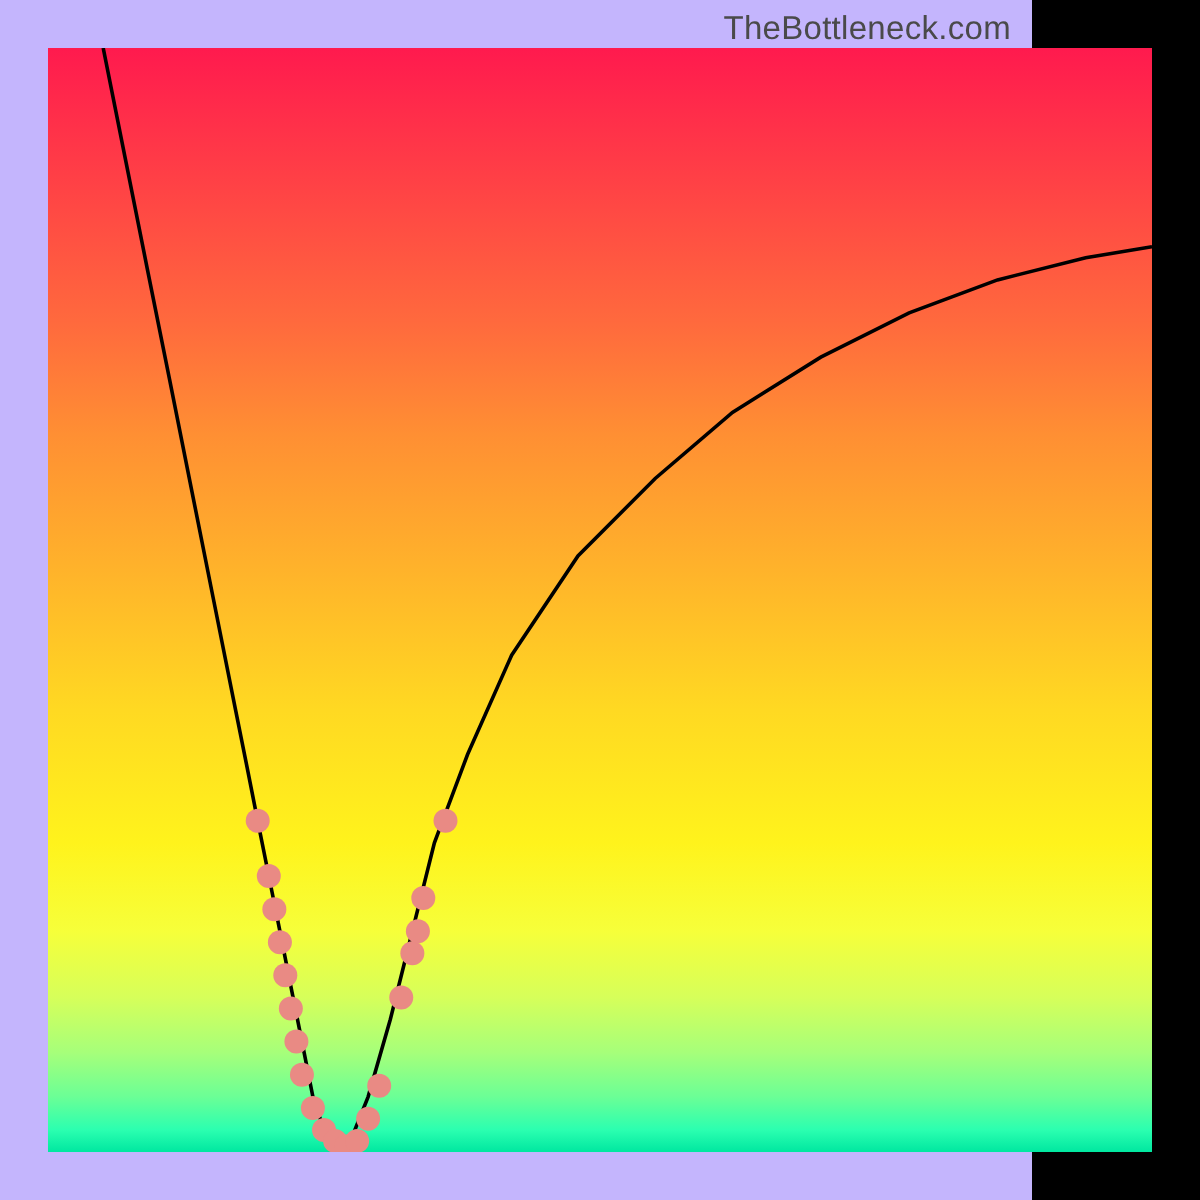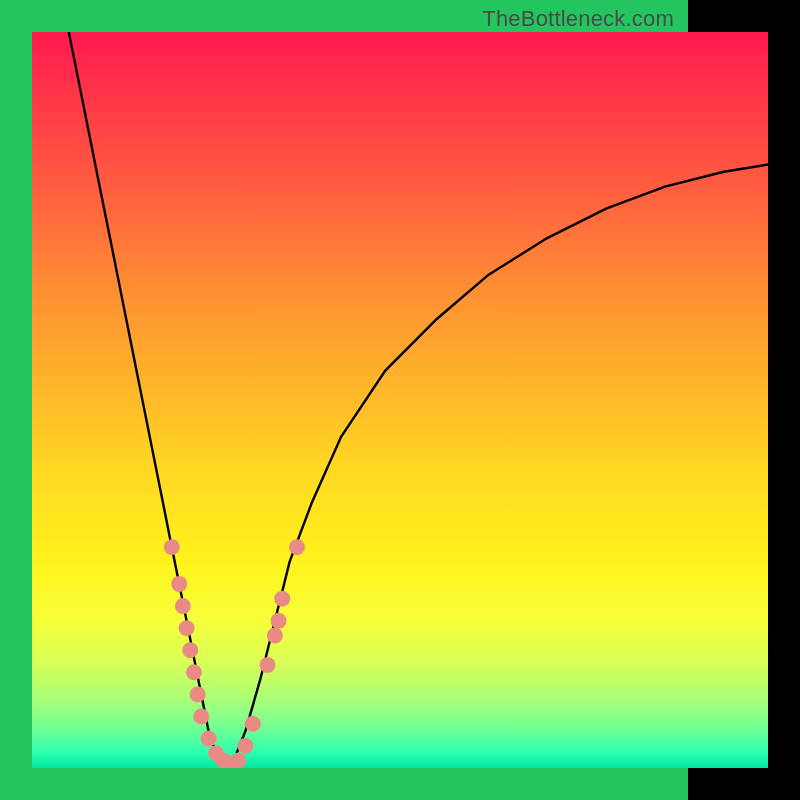--- a/index.html
+++ b/index.html
@@ -10,21 +10,21 @@
     background: #000;
     font-family: Arial, Helvetica, sans-serif;
     overflow: hidden;
   }
   .frame {
     position: absolute;
     left: 0;
     top: 0;
     width: 688px;
     height: 800px;
-    background: #22c55e;
+    background: #c4b5fd;
   }
   .plot {
     position: absolute;
     left: 32px;
     top: 32px;
     width: 736px;
     height: 736px;
     background: linear-gradient(to bottom,
       #ff1a4e 0%,
       #ff3a47 10%,

